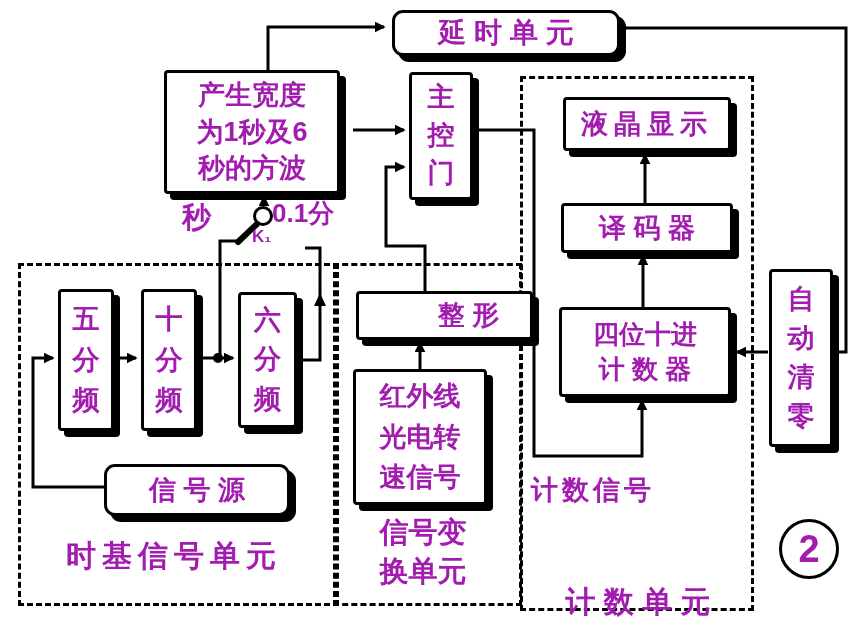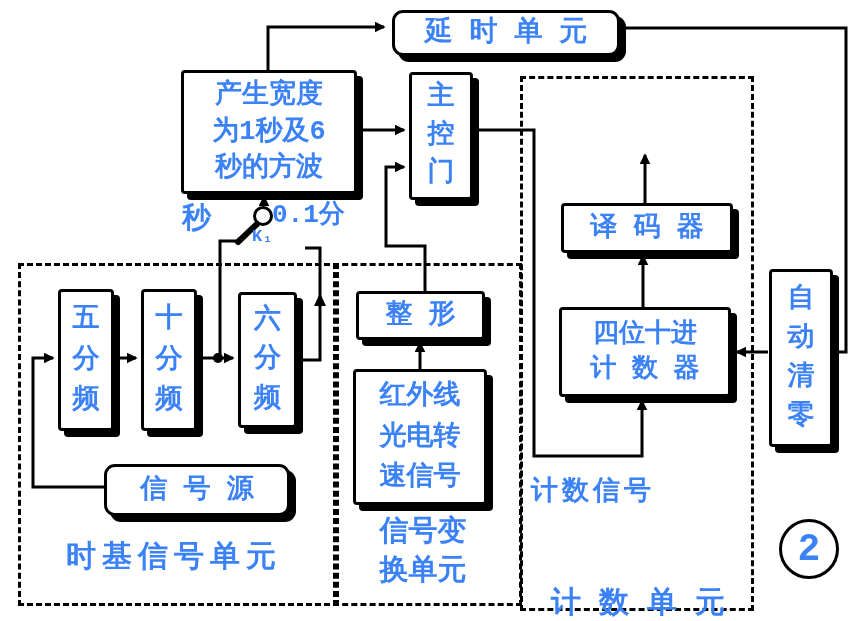--- a/index.html
+++ b/index.html
@@ -1,19 +1,19 @@
 <!DOCTYPE html>
 <html><head>
 <meta charset="utf-8">
 <style>
   html,body{margin:0;padding:0;background:#e8e8e4;}
   #canvas{
     position:relative;width:864px;height:621px;background:#ffffff;
-    font-family:Liberation Mono, monospace;
-    color:#3b82f6;overflow:hidden;
+    font-family:Liberation Sans, sans-serif;
+    color:#a21caf;overflow:hidden;
   }
   svg.wires{position:absolute;left:0;top:0;z-index:1;}
   .node{
     position:absolute;z-index:2;background:#fff;border:3px solid #000;
     box-shadow:6px 6px 0 #000;display:flex;align-items:center;justify-content:center;
     text-align:center;font-weight:bold;white-space:pre-line;
     font-size:27px;line-height:1.35;border-radius:4px;
   }
   .node.round{border-radius:11px;}
   .group{
@@ -79,28 +79,29 @@
     <polygon points="314,306 326,306 320,293" fill="#000"></polygon>
 
     <circle cx="218" cy="358" r="5" fill="#000"></circle>
 
     <circle cx="263" cy="216" r="8.5" fill="#fff" stroke="#000" stroke-width="3"></circle>
     <line x1="257" y1="224" x2="238" y2="242" stroke="#000" stroke-width="6" stroke-linecap="round"></line>
   </svg>
 
   <div class="node round" style="left:392px;top:10px;width:222px;height:40px;font-size:28px;"><span>延 时 单 元</span></div>
 
-  <div class="node" style="left:181px;top:70px;width:170px;height:118px;"><span>产生宽度
+  <div class="node" style="left:164px;top:70px;width:170px;height:118px;"><span>产生宽度
 为1秒及6
 秒的方波</span></div>
 
   <div class="node" style="left:409px;top:72px;width:58px;height:122px;line-height:1.4;"><span>主
 控
 门</span></div>
 
+  <div class="node" style="left:563px;top:97px;width:162px;height:48px;letter-spacing:6px;"><span>液晶显示</span></div>
 
   <div class="node" style="left:561px;top:203px;width:166px;height:44px;"><span>译 码 器</span></div>
 
   <div class="node" style="left:559px;top:307px;width:166px;height:84px;font-size:26px;"><span>四位十进
 计 数 器</span></div>
 
   <div class="node" style="left:769px;top:269px;width:58px;height:172px;line-height:1.45;"><span>自
 动
 清
 零</span></div>
@@ -112,21 +113,21 @@
   <div class="node" style="left:141px;top:289px;width:50px;height:136px;line-height:1.5;"><span>十
 分
 频</span></div>
 
   <div class="node" style="left:238px;top:292px;width:53px;height:130px;line-height:1.45;"><span>六
 分
 频</span></div>
 
   <div class="node round" style="left:104px;top:464px;width:180px;height:46px;"><span>信 号 源</span></div>
 
-  <div class="node" style="left:356px;top:291px;width:123px;height:43px;"><span>整 形</span></div>
+  <div class="node" style="left:356px;top:291px;width:123px;height:43px;padding-left:48px;"><span>整 形</span></div>
 
   <div class="node" style="left:353px;top:369px;width:128px;height:130px;line-height:1.5;"><span>红外线
 光电转
 速信号</span></div>
 
   <div class="lbl" style="left:182px;top:198px;font-size:29px;">秒</div>
   <div class="lbl" style="left:272px;top:196px;font-size:26px;">0.1分</div>
   <div class="lbl" style="left:252px;top:227px;font-size:17px;">K₁</div>
 
   <div class="lbl" style="left:531px;top:472px;font-size:27px;letter-spacing:4px;">计数信号</div>

